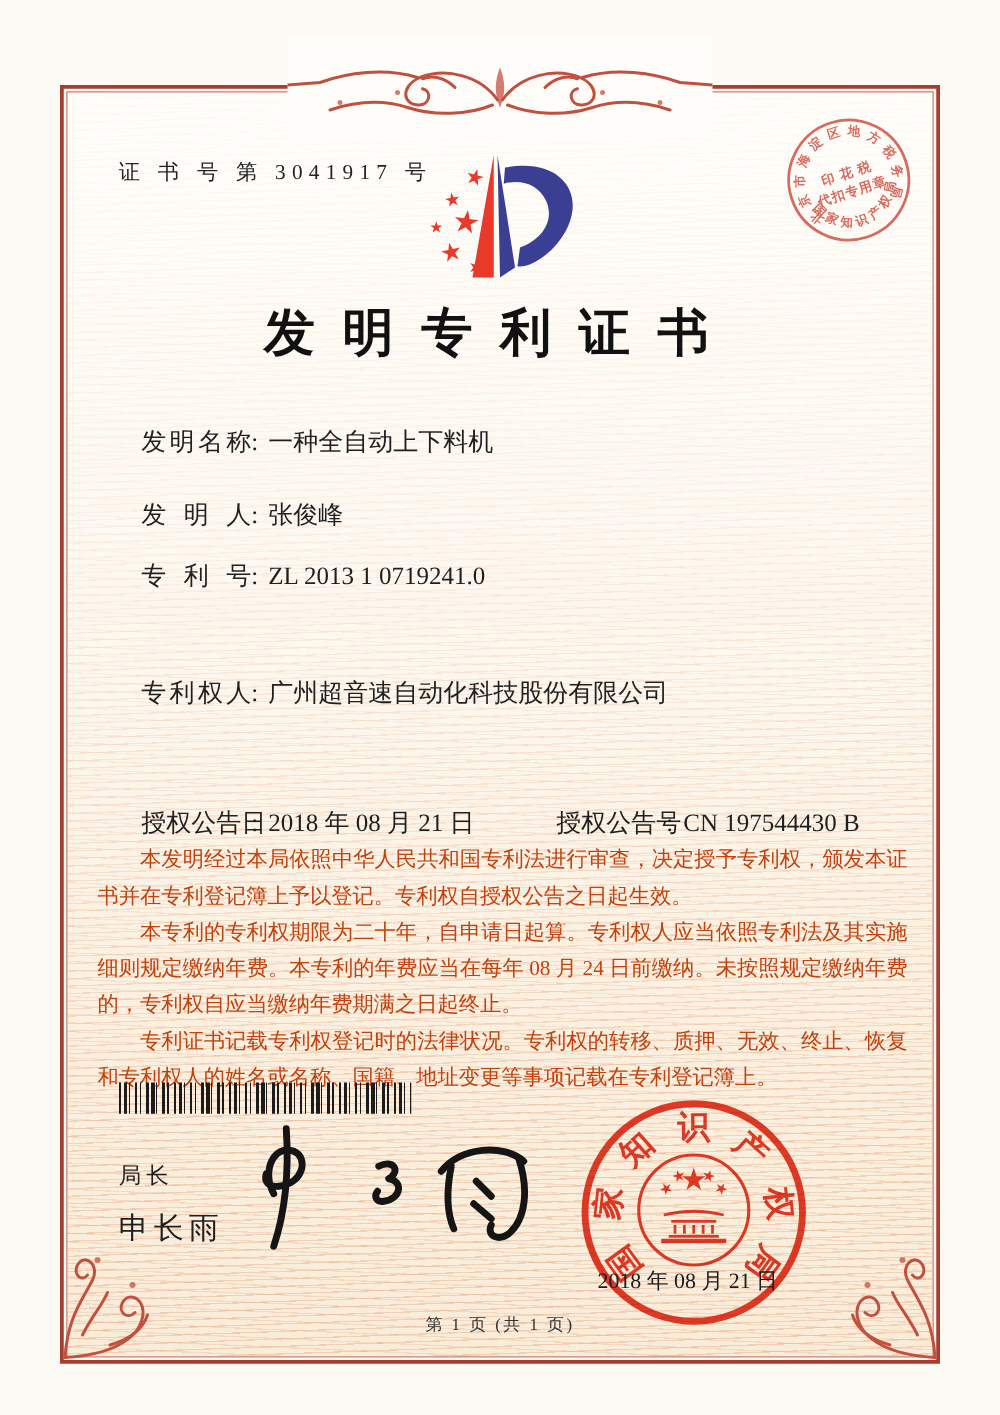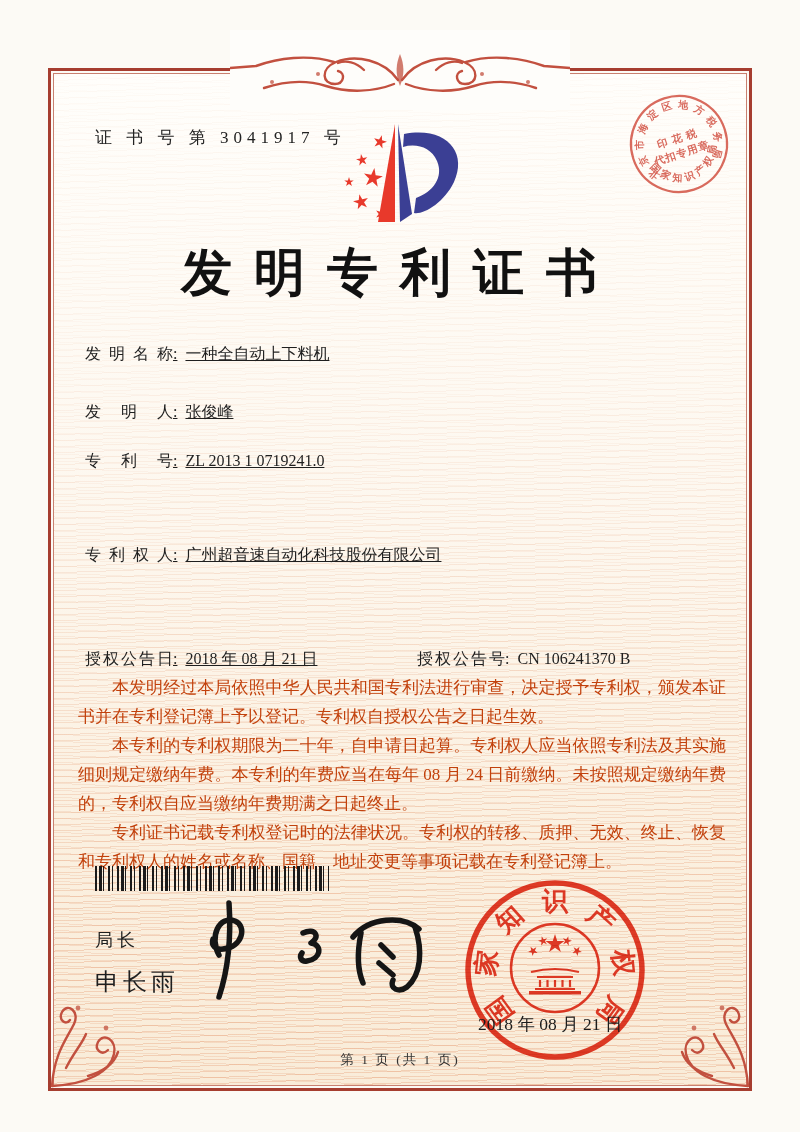--- a/index.html
+++ b/index.html
@@ -31,24 +31,24 @@
   .corner-flourish { position:absolute; width:110px; height:110px; top:980px; }
   .corner-flourish.right { left:642px; }
   .corner-flourish.left  { left:48px; transform:scaleX(-1); }
   .orn-stroke { fill:none; stroke:#c2503f; stroke-width:2.4; stroke-linecap:round; }
   .orn-fill   { fill:#c2503f; opacity:.75; }
   
   .cert-no { position:absolute; left:95px; top:126px; font-size:17px; letter-spacing:5px; color:#222; }
   .logo { position:absolute; left:332px; top:120px; width:140px; height:112px; }
   .title {
     position:absolute; left:0; top:239px; width:100%; text-align:center;
-    font-size:51px; font-weight:bold; letter-spacing:22px; color:#111;
-  }
-  
-  .field-row { position:absolute; left:85px; width:610px; font-size:16px; line-height:24px; white-space:nowrap;text-decoration:underline; }
+    font-size:41px; font-weight:bold; letter-spacing:22px; color:#111;
+  }
+  
+  .field-row { position:absolute; left:113px; width:610px; font-size:20px; line-height:24px; white-space:nowrap; }
   .flabel {
     display:inline-block; width:88px; text-align:justify; text-align-last:justify;
     vertical-align:bottom;
   }
   .fcolon { margin-right:8px; }
   .addr-label, .addr-colon { position:absolute; top:0; }
   .addr-label { left:0; }
   .addr-colon { left:88px; }
   .fvalue-addr {
     margin-left:37px; width:500px; text-indent:56px; white-space:normal; line-height:28px;
@@ -194,21 +194,21 @@
   </div>
   <div class="field-row" style="top:449px">
     <span class="flabel">专利号</span><span class="fcolon">:</span><span>ZL 2013 1 0719241.0</span>
   </div>
   <div class="field-row" style="top:543px">
     <span class="flabel">专利权人</span><span class="fcolon">:</span><span>广州超音速自动化科技股份有限公司</span>
   </div>
   <div class="field-row" style="top:647px">
     <span class="flabel">授权公告日</span><span class="fcolon">:</span><span>2018 年 08 月 21 日</span>
     <span class="grant-no-group">
-      <span class="flabel">授权公告号</span><span class="fcolon">:</span><span>CN 106241370 B</span>
+      <span class="flabel">授权公告号</span><span class="fcolon">:</span><span>CN 197544430 B</span>
     </span>
   </div>
 
   <div class="body-text">
     <p>本发明经过本局依照中华人民共和国专利法进行审查，决定授予专利权，颁发本证书并在专利登记簿上予以登记。专利权自授权公告之日起生效。</p>
     <p>本专利的专利权期限为二十年，自申请日起算。专利权人应当依照专利法及其实施细则规定缴纳年费。本专利的年费应当在每年 08 月 24 日前缴纳。未按照规定缴纳年费的，专利权自应当缴纳年费期满之日起终止。</p>
     <p>专利证书记载专利权登记时的法律状况。专利权的转移、质押、无效、终止、恢复和专利权人的姓名或名称、国籍、地址变更等事项记载在专利登记簿上。</p>
   </div>
 
   <div class="barcode"></div>

